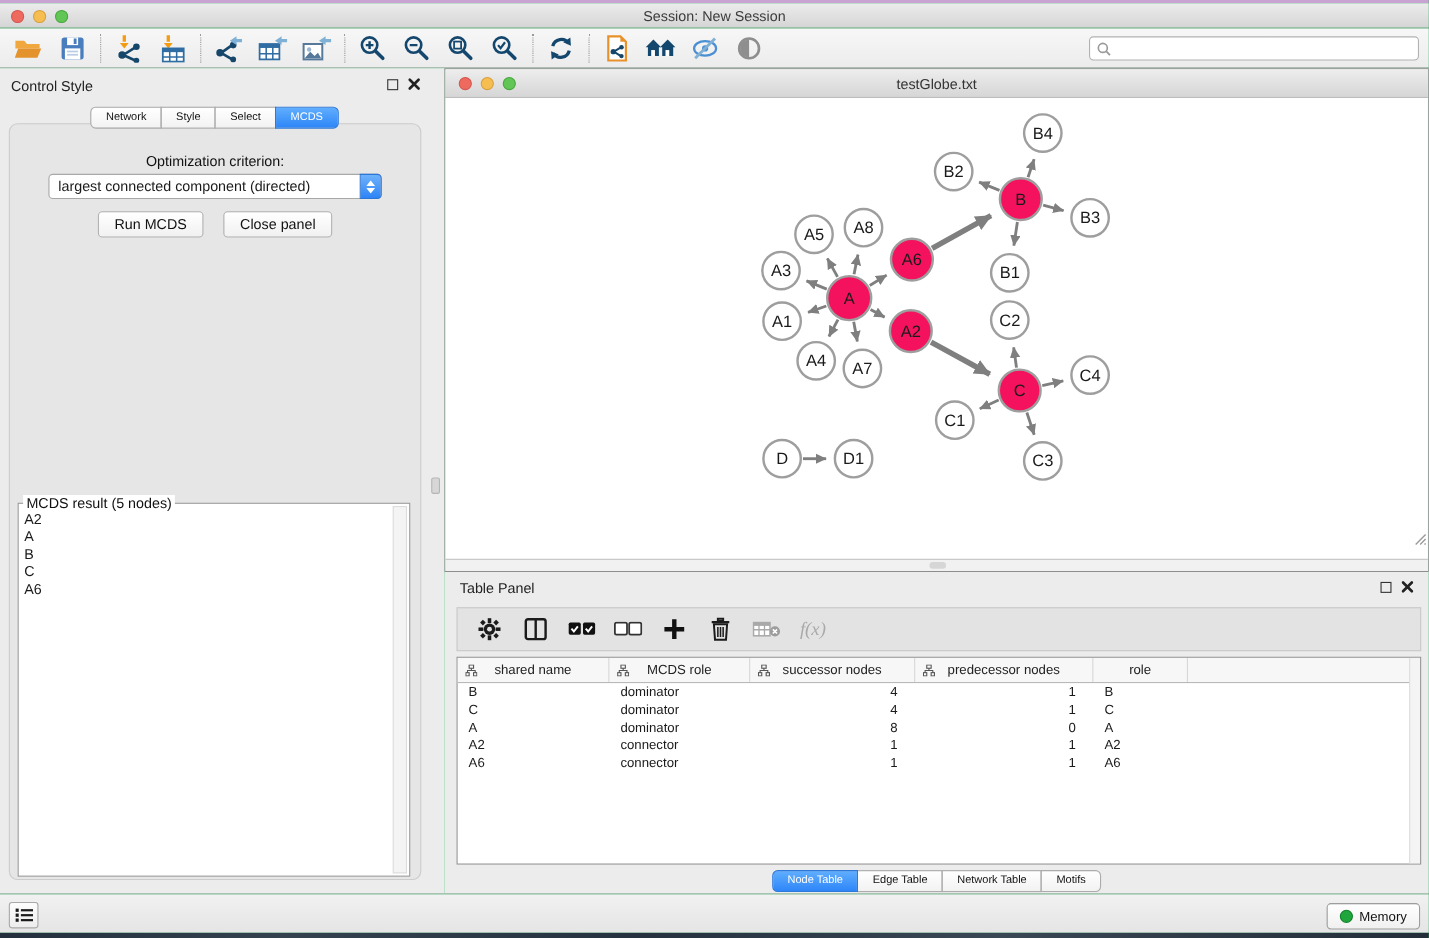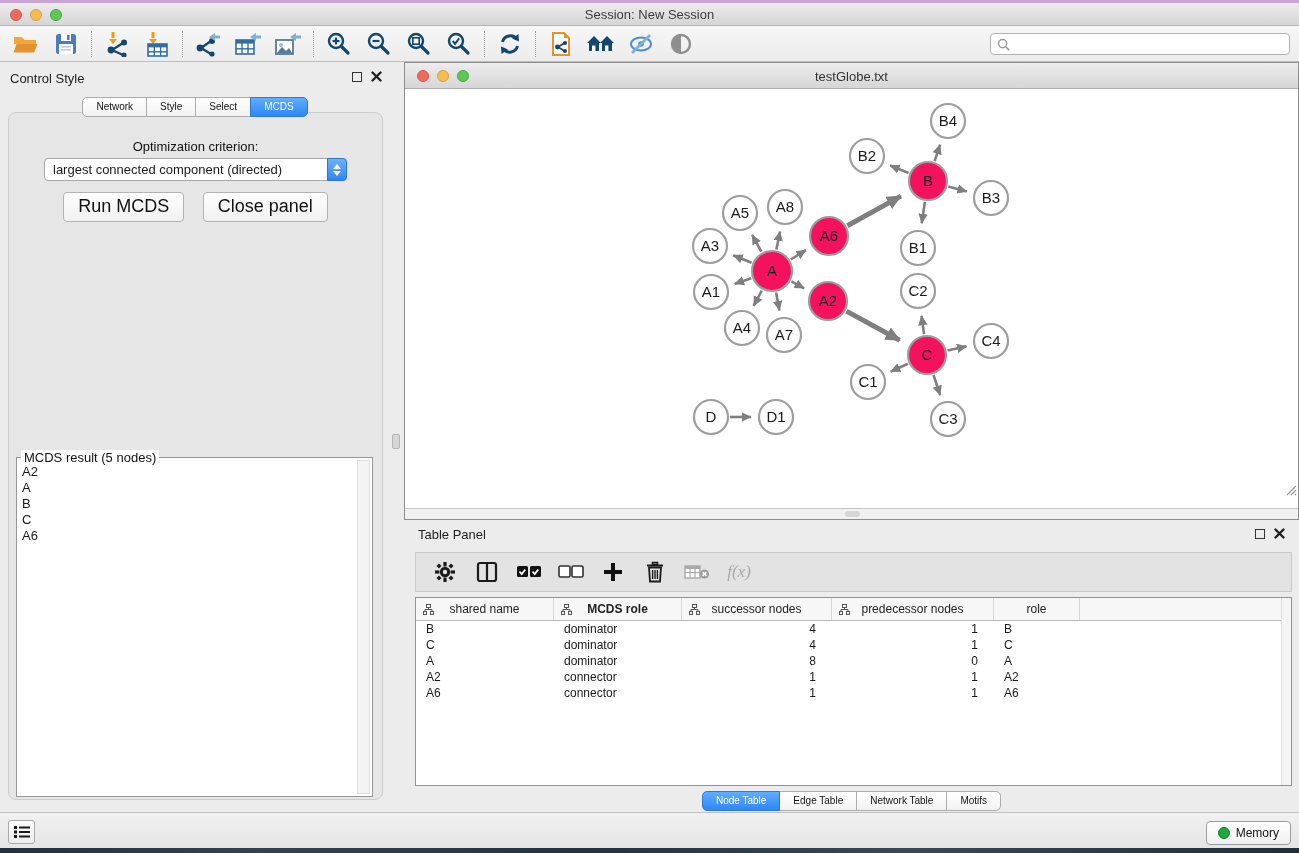--- a/index.html
+++ b/index.html
@@ -48,21 +48,21 @@
   .opt-label { margin-top:26px; text-align:center; font-size:13px; color:#111; }
   .dropdown { position:absolute; left:35px; right:35px; top:45px; height:23px; background:#fff;
     border:1px solid #a8a8a8; border-radius:4px; display:flex; align-items:center; }
   .dropdown .dd-text { flex:1; font-size:13px; padding-left:8px; white-space:nowrap; overflow:hidden; }
   .dd-spin { width:20px; height:23px; margin:-1px -1px -1px 0; border-radius:0 4px 4px 0;
     background:linear-gradient(#6fb2fb,#2e84f7); border:1px solid #2d76d6;
     display:flex; flex-direction:column; align-items:center; justify-content:center; gap:2px; }
   .dd-spin .up { width:0;height:0;border-left:4px solid transparent;border-right:4px solid transparent;border-bottom:5px solid #fff; }
   .dd-spin .dn { width:0;height:0;border-left:4px solid transparent;border-right:4px solid transparent;border-top:5px solid #fff; }
   .btn-row { position:absolute; left:0; right:0; top:79px; text-align:center; }
-  .mac-btn { display:inline-block; padding:3px 14px 4px; font-size:18px; color:#111;
+  .mac-btn { display:inline-block; padding:3px 14px 4px; font-size:13px; color:#111;
     background:linear-gradient(#ffffff,#f1f1f1); border:1px solid #b3b3b3; border-radius:4px; margin:0 7px;text-align:center; }
   .mcds-fieldset { position:absolute; left:7px; right:9px; top:344px; height:340px;
     border:1px solid #979797; background:#fff; }
   .mcds-legend { position:absolute; top:-8px; left:4px; background:#fff; padding:0 3px; font-size:13px; color:#111; }
   .mcds-list { position:absolute; left:2px; right:17px; top:6px; bottom:2px; overflow:hidden; }
   .mcds-item { font-size:13px; line-height:16px; padding-left:3px; }
   .mcds-scroll { position:absolute; top:2px; bottom:2px; right:2px; width:13px;
     background:#f4f4f4; border:1px solid #dcdcdc; }
   
   .v-strip { position:absolute; left:390px; top:62px; width:14px; height:750px; background:#ececec; }
@@ -551,21 +551,21 @@
             <svg class="tree-ic" width="11" height="11" viewBox="0 0 11 11">
               <g fill="none" stroke="#555" stroke-width="1">
                 <rect x="3.5" y="0.5" width="4" height="3"></rect>
                 <rect x="0.5" y="7.5" width="3" height="3"></rect>
                 <rect x="7.5" y="7.5" width="3" height="3"></rect>
                 <path d="M5.5 3.5 v2 M2 7.5 v-2 h7 v2"></path>
               </g>
             </svg>
             <span>shared name</span>
           </div>
-          <div class="dt-hcell" style="width: 128px; font-weight: bold;">
+          <div class="dt-hcell" style="width: 128px;">
             <svg class="tree-ic" width="11" height="11" viewBox="0 0 11 11">
               <g fill="none" stroke="#555" stroke-width="1">
                 <rect x="3.5" y="0.5" width="4" height="3"></rect>
                 <rect x="0.5" y="7.5" width="3" height="3"></rect>
                 <rect x="7.5" y="7.5" width="3" height="3"></rect>
                 <path d="M5.5 3.5 v2 M2 7.5 v-2 h7 v2"></path>
               </g>
             </svg>
             <span>MCDS role</span>
           </div>

